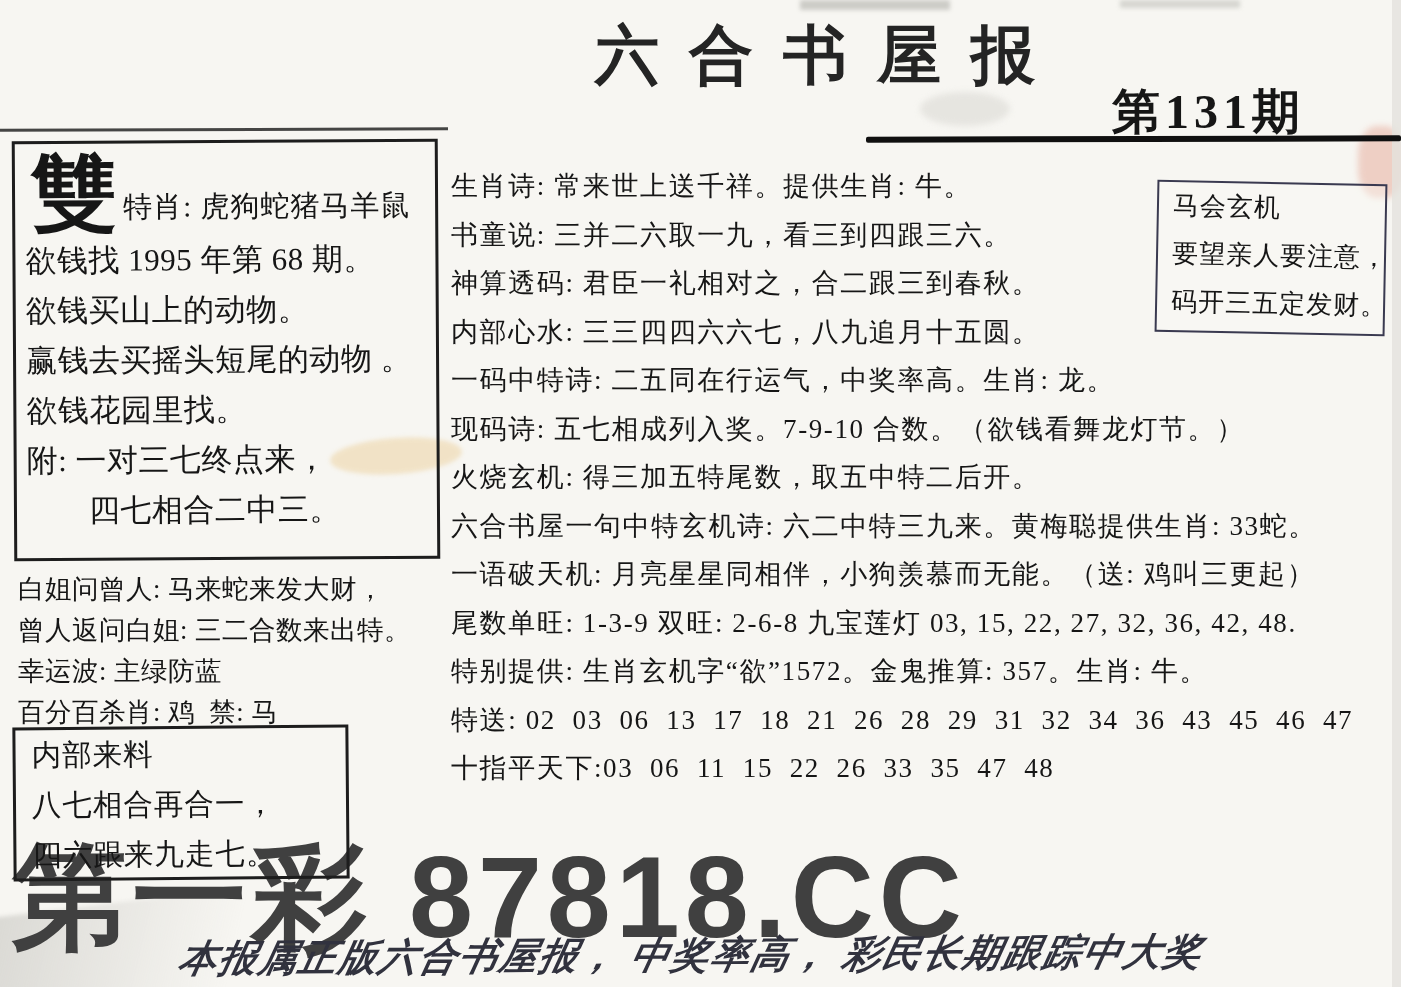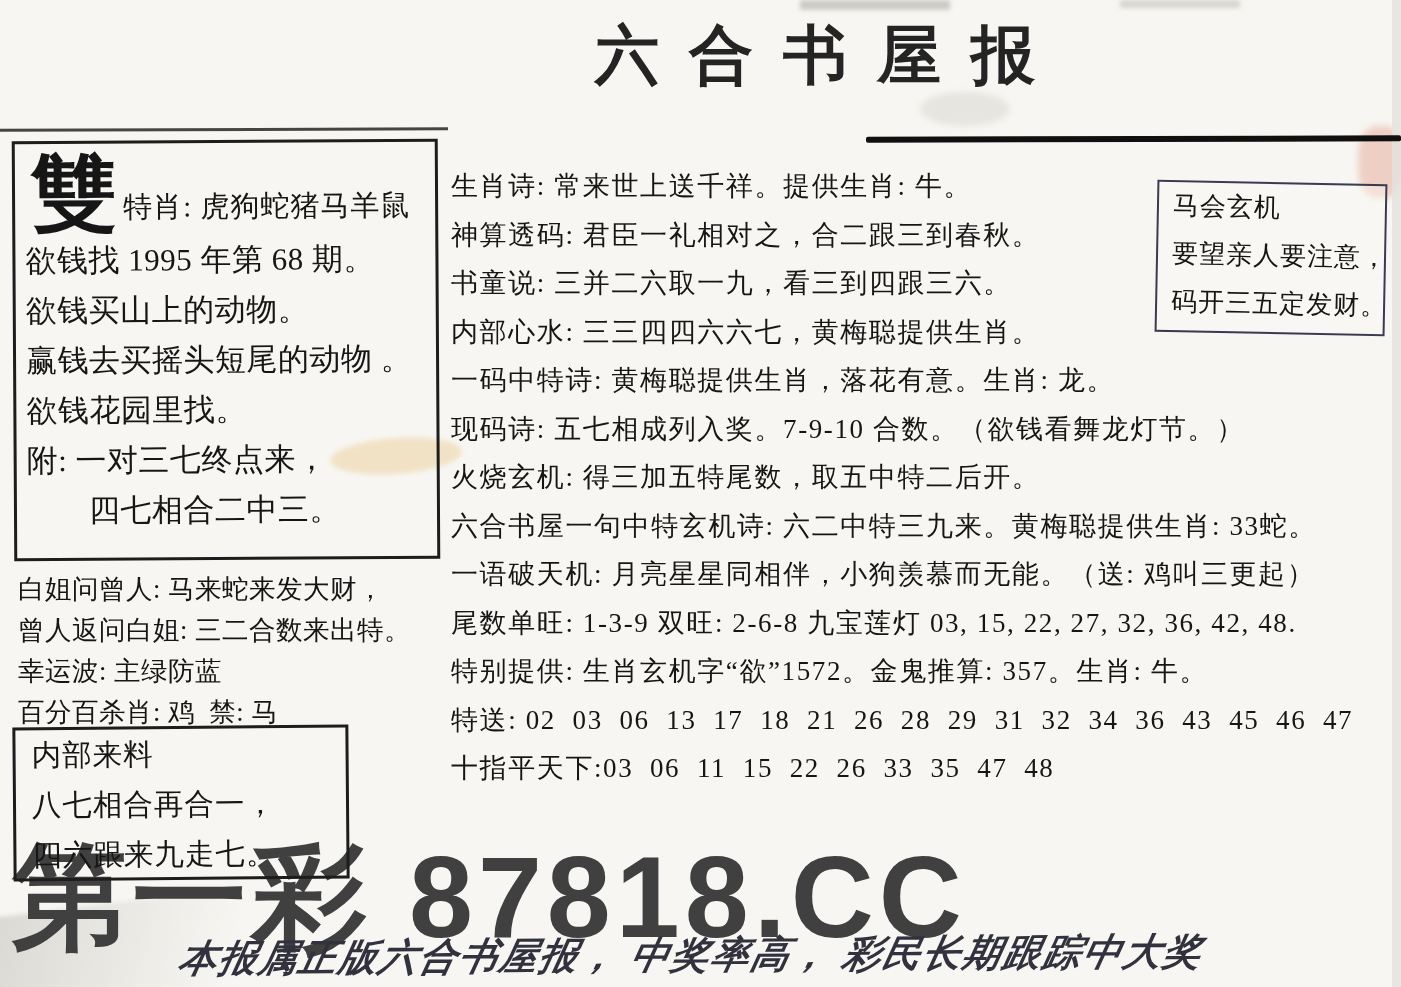--- a/index.html
+++ b/index.html
@@ -53,20 +53,21 @@
   <div class="artifact a-topsmudge2"></div>
   <div class="artifact a-pink"></div>
   <div class="artifact a-tan"></div>
   <div class="artifact a-shadow"></div>
   <div class="artifact a-graymid"></div>
   <div class="artifact a-rightband"></div>
 
   <div class="watermark">第一彩 87818.CC</div>
 
   <div class="title">六合书屋报</div>
+  <div class="issue">第131期</div>
   <div class="title-underline"></div>
   <div class="leftbox-topline"></div>
 
   <div class="box1">
     <div class="box1-head">
       <span class="big-char">雙</span>
       <span class="tezhao">特肖: 虎狗蛇猪马羊鼠</span>
     </div>
     <div class="box1-line">欲钱找 1995 年第 68 期。</div>
     <div class="box1-line">欲钱买山上的动物。</div>
@@ -84,24 +85,24 @@
   </div>
 
   <div class="box2">
     <div class="box2-line">内部来料</div>
     <div class="box2-line">八七相合再合一，</div>
     <div class="box2-line">四六跟来九走七。</div>
   </div>
 
   <div class="main-col">
     <div class="main-line">生肖诗: 常来世上送千祥。提供生肖: 牛。</div>
+    <div class="main-line">书童说: 三并二六取一九，看三到四跟三六。</div>
     <div class="main-line">神算透码: 君臣一礼相对之，合二跟三到春秋。</div>
-    <div class="main-line">书童说: 三并二六取一九，看三到四跟三六。</div>
-    <div class="main-line">内部心水: 三三四四六六七，黄梅聪提供生肖。</div>
-    <div class="main-line">一码中特诗: 黄梅聪提供生肖，落花有意。生肖: 龙。</div>
+    <div class="main-line">内部心水: 三三四四六六七，八九追月十五圆。</div>
+    <div class="main-line">一码中特诗: 二五同在行运气，中奖率高。生肖: 龙。</div>
     <div class="main-line">现码诗: 五七相成列入奖。7-9-10 合数。（欲钱看舞龙灯节。）</div>
     <div class="main-line">火烧玄机: 得三加五特尾数，取五中特二后开。</div>
     <div class="main-line">六合书屋一句中特玄机诗: 六二中特三九来。黄梅聪提供生肖: 33蛇。</div>
     <div class="main-line">一语破天机: 月亮星星同相伴，小狗羡慕而无能。（送: 鸡叫三更起）</div>
     <div class="main-line">尾数单旺: 1-3-9 双旺: 2-6-8 九宝莲灯 03, 15, 22, 27, 32, 36, 42, 48.</div>
     <div class="main-line">特别提供: 生肖玄机字“欲”1572。金鬼推算: 357。生肖: 牛。</div>
     <div class="main-line">特送: 02  03  06  13  17  18  21  26  28  29  31  32  34  36  43  45  46  47</div>
     <div class="main-line">十指平天下:03  06  11  15  22  26  33  35  47  48</div>
   </div>
 

